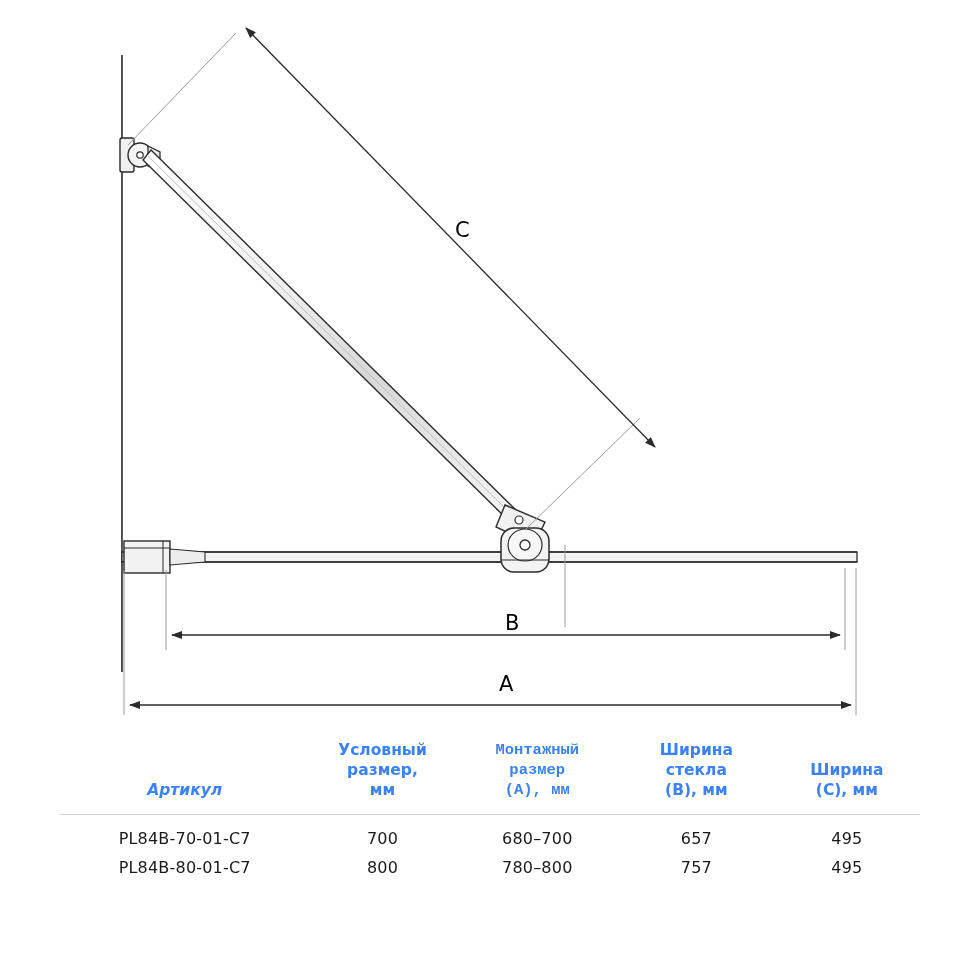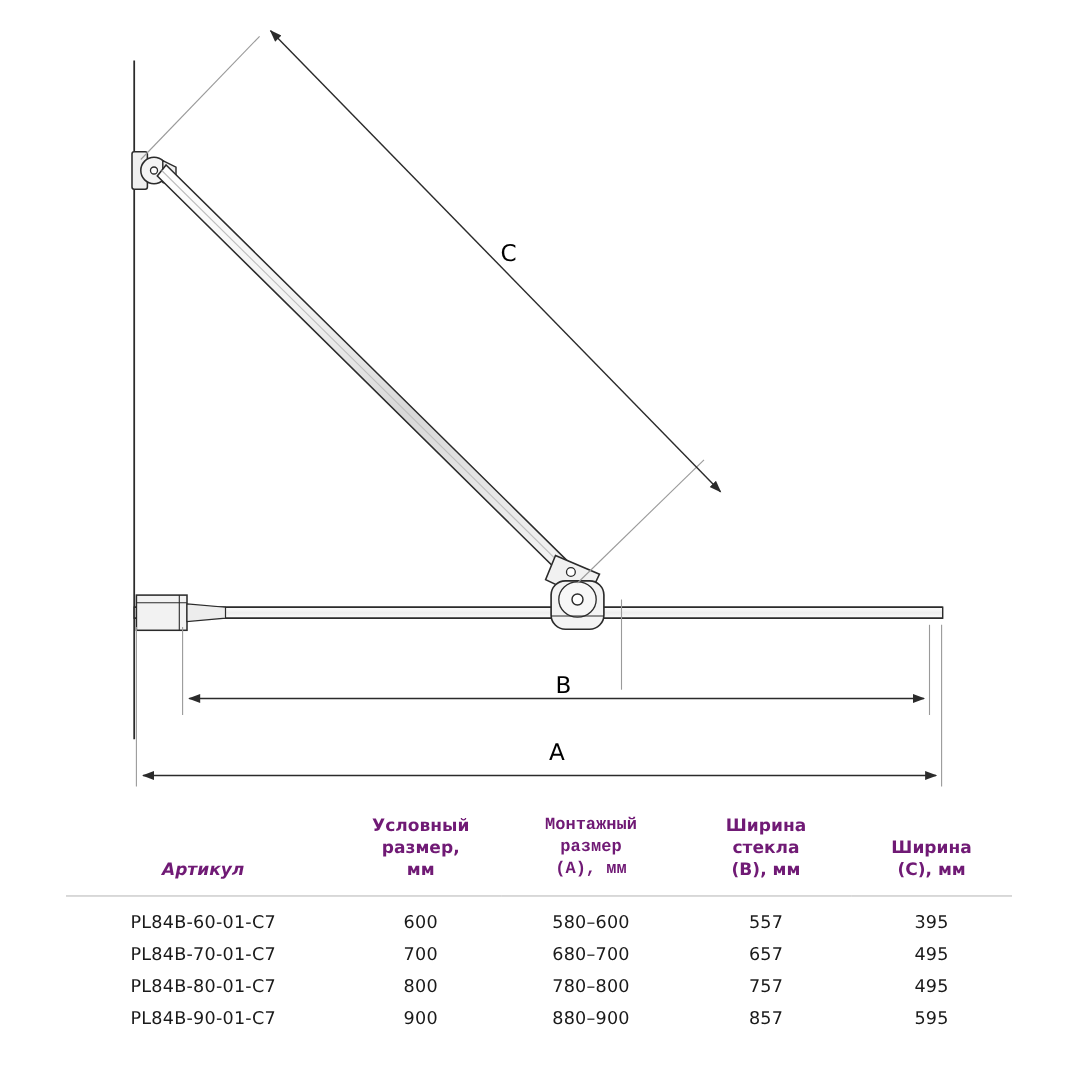--- a/index.html
+++ b/index.html
@@ -37,21 +37,21 @@
   }
   table.spec {
     width: 860px;
     margin-left: 60px;
     border-collapse: collapse;
     font-family: "DejaVu Sans", sans-serif;
   }
   table.spec th {
     font-size: 15.5px;
     font-weight: bold;
-    color: #701a75;
+    color: #3b82f6;
     padding: 6px 2px 14px 2px;
     vertical-align: bottom;
     line-height: 1.28;
     text-align: center;
   }
   table.spec td {
     font-size: 16px;
     color: #1a1a1a;
     padding: 5px 2px;
     text-align: center;
@@ -182,44 +182,30 @@
             <div>(В), мм</div>
           </th>
           <th class="col-c">
             <div>Ширина</div>
             <div>(С), мм</div>
           </th>
         </tr>
       </thead>
       <tbody>
         <tr>
-          <td>PL84B-60-01-C7</td>
-          <td>600</td>
-          <td>580–600</td>
-          <td>557</td>
-          <td>395</td>
-        </tr>
-        <tr>
           <td>PL84B-70-01-C7</td>
           <td>700</td>
           <td>680–700</td>
           <td>657</td>
           <td>495</td>
         </tr>
         <tr>
           <td>PL84B-80-01-C7</td>
           <td>800</td>
           <td>780–800</td>
           <td>757</td>
           <td>495</td>
         </tr>
-        <tr>
-          <td>PL84B-90-01-C7</td>
-          <td>900</td>
-          <td>880–900</td>
-          <td>857</td>
-          <td>595</td>
-        </tr>
       </tbody>
     </table>
   </div>
 
 </div>
 
 </body></html>

